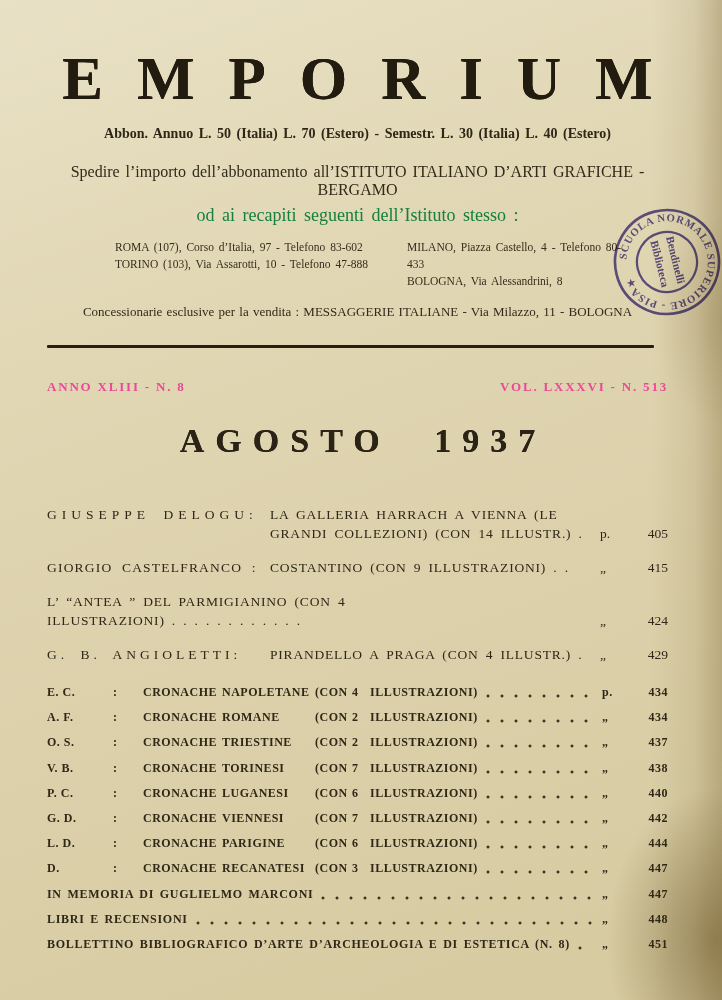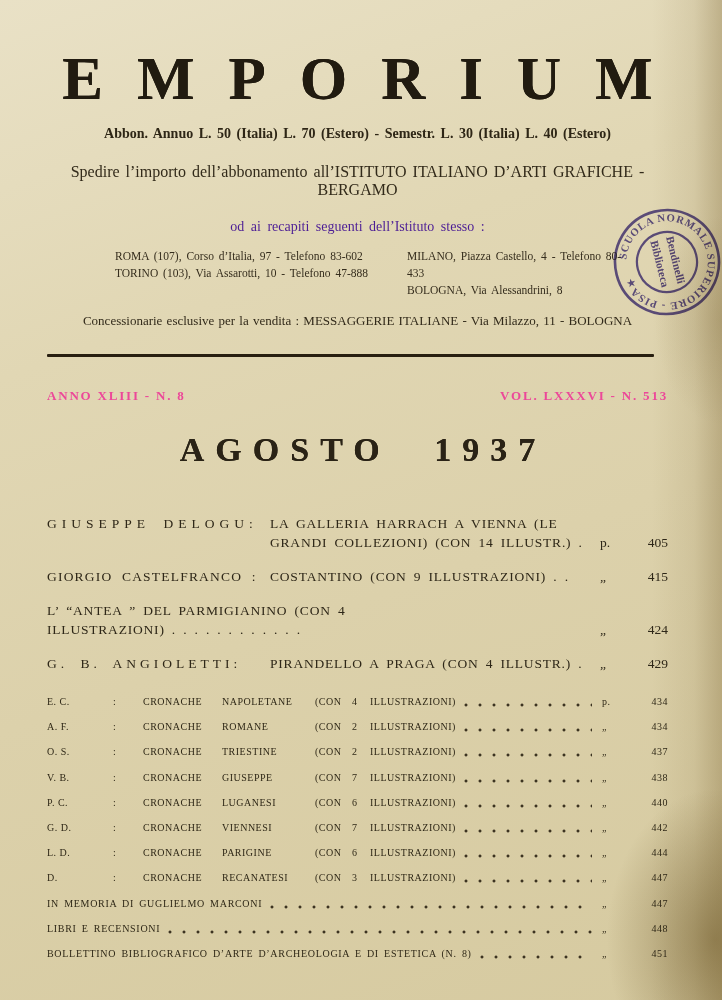--- a/index.html
+++ b/index.html
@@ -21,21 +21,21 @@
     margin-top:46px;text-align:center;font-weight:bold;color:#211b10;
     font-size:61px;line-height:66px;letter-spacing:34px;margin-right:-34px;
     white-space:nowrap;
   }
   .masthead-sub{
     margin-top:7px;text-align:center;font-weight:bold;color:#271f12;
     font-size:19px;letter-spacing:3px;margin-right:-3px;white-space:nowrap;
   }
   .abbon{margin-top:14px;text-align:center;font-weight:bold;font-size:14px;color:#2e2616;word-spacing:2px;}
   .spedire{margin-top:21px;text-align:center;font-size:16px;color:#322a1a;word-spacing:2px;}
-  .odai{margin-top:20px;text-align:center;font-size:14px;color:#4c1d95;word-spacing:3px;}
+  .odai{margin-top:6px;text-align:center;font-size:18px;color:#15803d;word-spacing:3px;}
   .addr{margin-top:13px;display:flex;padding:0 40px 0 68px;font-size:11.5px;line-height:17px;color:#352d1d;word-spacing:2px;}
   .addr-col-l{width:292px;flex-shrink:0;}
   .addr-col-r{flex:1;}
   .concess{margin-top:14px;text-align:center;font-size:13px;color:#322a1a;word-spacing:1px;}
 
   .rule{margin-top:25px;width:607px;height:3px;background:#281f10;border-radius:1px;}
 
   
   .stamp{
     position:absolute;left:611px;top:206px;width:112px;height:112px;
@@ -53,21 +53,21 @@
   .art-row{display:flex;font-size:13.5px;color:#2e2718;margin-bottom:15px;}
   .art-author{width:223px;flex-shrink:0;line-height:19px;word-spacing:5px;}
   .ls-a0{letter-spacing:5px;}
   .ls-a1{letter-spacing:1.2px;}
   .ls-a2{letter-spacing:3.4px;}
   .ls-a3{letter-spacing:4px;}
   .art-title{flex:1;white-space:pre-line;line-height:19px;letter-spacing:.8px;word-spacing:3px;}
   .art-end{width:68px;flex-shrink:0;display:flex;justify-content:space-between;align-items:flex-end;line-height:19px;}
 
   
-  .list{margin-top:16px;font-size:10px;color:#2f2817;}
+  .list{margin-top:16px;font-size:12px;color:#2f2817;font-weight:bold;}
   .lrow{display:flex;align-items:baseline;line-height:25.2px;letter-spacing:.5px;white-space:nowrap;}
   .c-init{width:66px;flex-shrink:0;}
   .c-colon{width:30px;flex-shrink:0;}
   .c-sec{width:79px;flex-shrink:0;}
   .c-city{width:93px;flex-shrink:0;}
   .c-con{width:37px;flex-shrink:0;}
   .c-n{width:18px;flex-shrink:0;}
   .c-ill{flex-shrink:0;}
   .leader{
     flex:1;align-self:stretch;margin:0 10px 0 8px;
@@ -190,21 +190,21 @@
       <span class="row-end">
         <span>„</span>
         <span class="num">437</span>
       </span>
     </div>
 
     <div class="lrow">
       <span class="c-init">V. B.</span>
       <span class="c-colon">:</span>
       <span class="c-sec">CRONACHE</span>
-      <span class="c-city">GIUSEPPE</span>
+      <span class="c-city">TORINESI</span>
       <span class="c-con">(CON</span>
       <span class="c-n">7</span>
       <span class="c-ill">ILLUSTRAZIONI)</span>
       <span class="leader"></span>
       <span class="row-end">
         <span>„</span>
         <span class="num">438</span>
       </span>
     </div>
 

